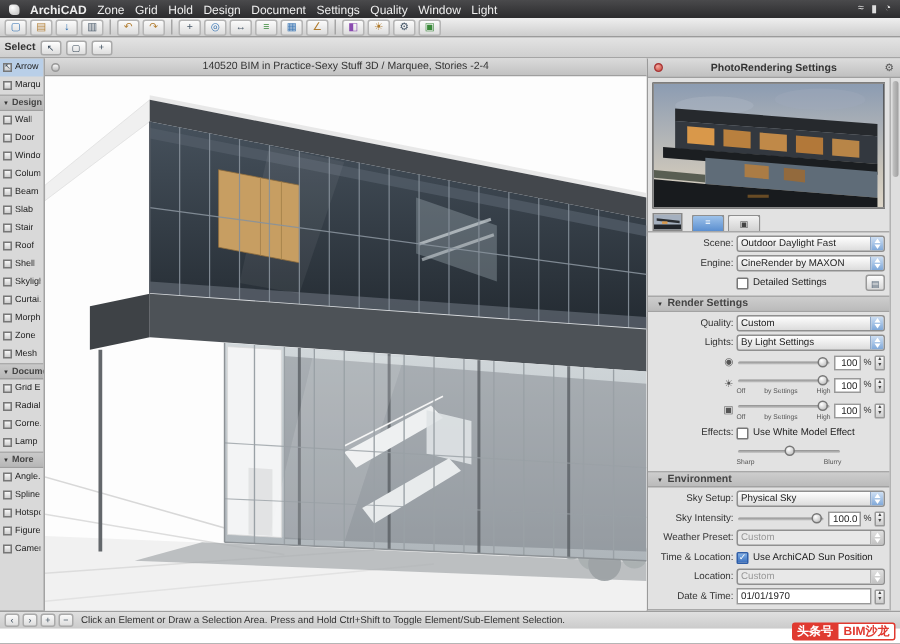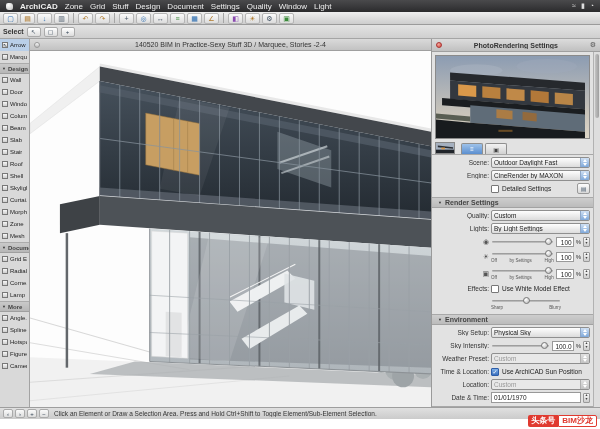--- a/index.html
+++ b/index.html
@@ -103,21 +103,21 @@
 </head>
 <body>
 
 <div class="app">
 
   <div class="menu-bar">
     <span class="apple-logo"></span>
     <span class="mi bold">ArchiCAD</span>
     <span class="mi">Zone</span>
     <span class="mi">Grid</span>
-    <span class="mi">Stuff</span>
+    <span class="mi">Hold</span>
     <span class="mi">Design</span>
     <span class="mi">Document</span>
     <span class="mi">Settings</span>
     <span class="mi">Quality</span>
     <span class="mi">Window</span>
     <span class="mi">Light</span>
     <span class="menu-status">
       <span>≈</span>
       <span>▮</span>
       <span>◔</span>

